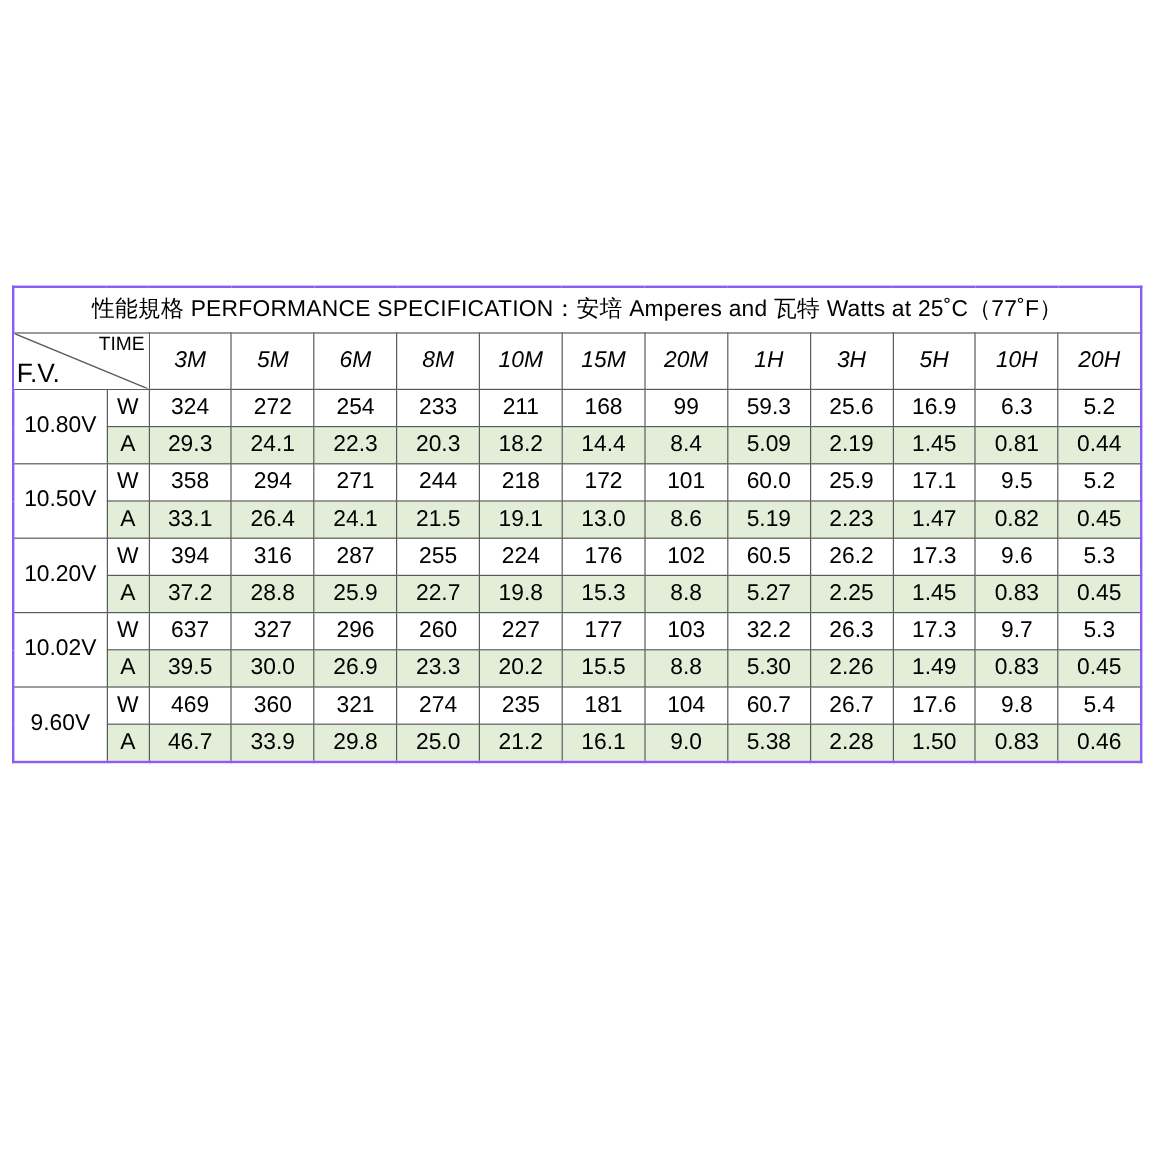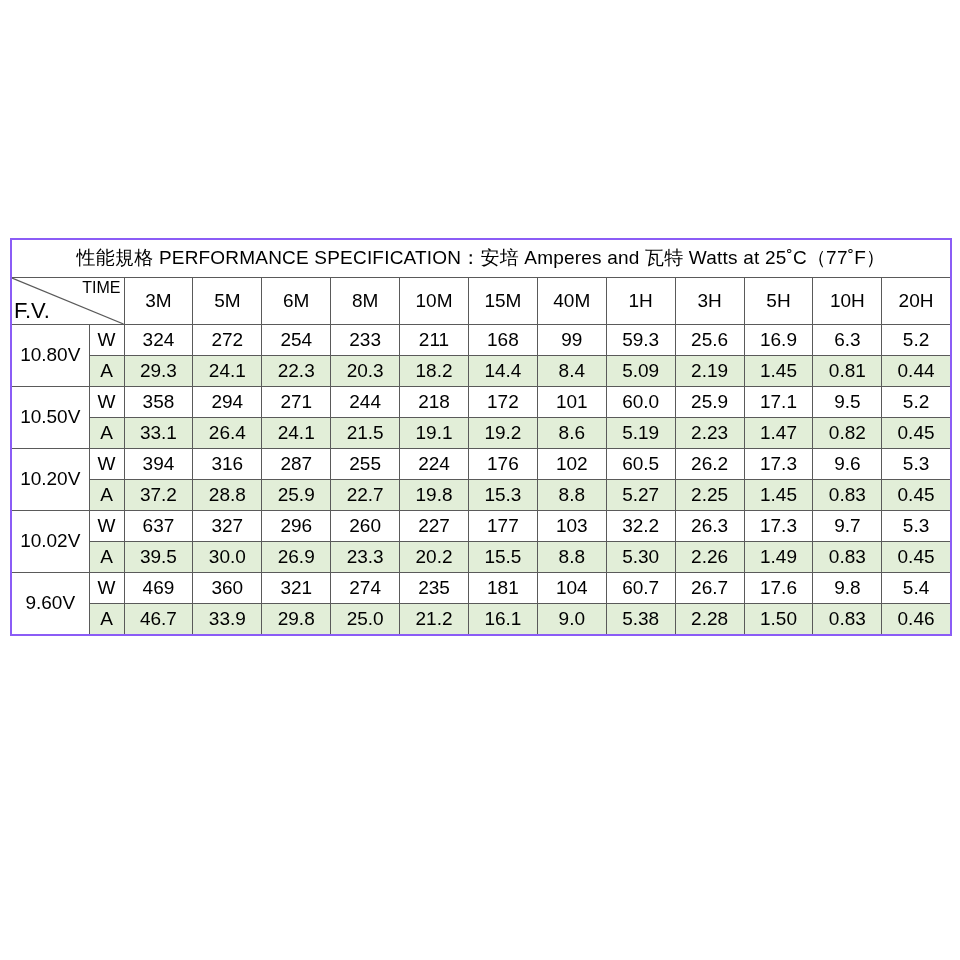--- a/index.html
+++ b/index.html
@@ -72,20 +72,21 @@
   td.corner .lbl-fv {
     position: absolute;
     left: 2px;
     bottom: 1px;
     font-size: 22px;
   }
 
   td.colhead {
     height: 46px;
     font-size: 19.5px;
+    font-style: italic;
   }
 
   td.fv {
     font-size: 18.5px;
     width: 78px;
   }
   td.wa {
     width: 35px;
     font-size: 19px;
   }
@@ -130,21 +131,21 @@
           </svg>
           <span class="lbl-time">TIME</span>
           <span class="lbl-fv">F.V.</span>
         </td>
       <td class="colhead">3M</td>
           <td class="colhead">5M</td>
           <td class="colhead">6M</td>
           <td class="colhead">8M</td>
           <td class="colhead">10M</td>
           <td class="colhead">15M</td>
-          <td class="colhead">40M</td>
+          <td class="colhead">20M</td>
           <td class="colhead">1H</td>
           <td class="colhead">3H</td>
           <td class="colhead">5H</td>
           <td class="colhead">10H</td>
           <td class="colhead">20H</td>
         </tr>
     <tr class="row-w">
           <td class="fv" rowspan="2">10.80V</td>
           <td class="wa">W</td>
           <td>324</td>
@@ -191,21 +192,21 @@
           <td>9.5</td>
           <td>5.2</td>
         </tr>
         <tr class="row-a">
           <td class="wa">A</td>
           <td>33.1</td>
           <td>26.4</td>
           <td>24.1</td>
           <td>21.5</td>
           <td>19.1</td>
-          <td>19.2</td>
+          <td>13.0</td>
           <td>8.6</td>
           <td>5.19</td>
           <td>2.23</td>
           <td>1.47</td>
           <td>0.82</td>
           <td>0.45</td>
         </tr>
         <tr class="row-w">
           <td class="fv" rowspan="2">10.20V</td>
           <td class="wa">W</td>

